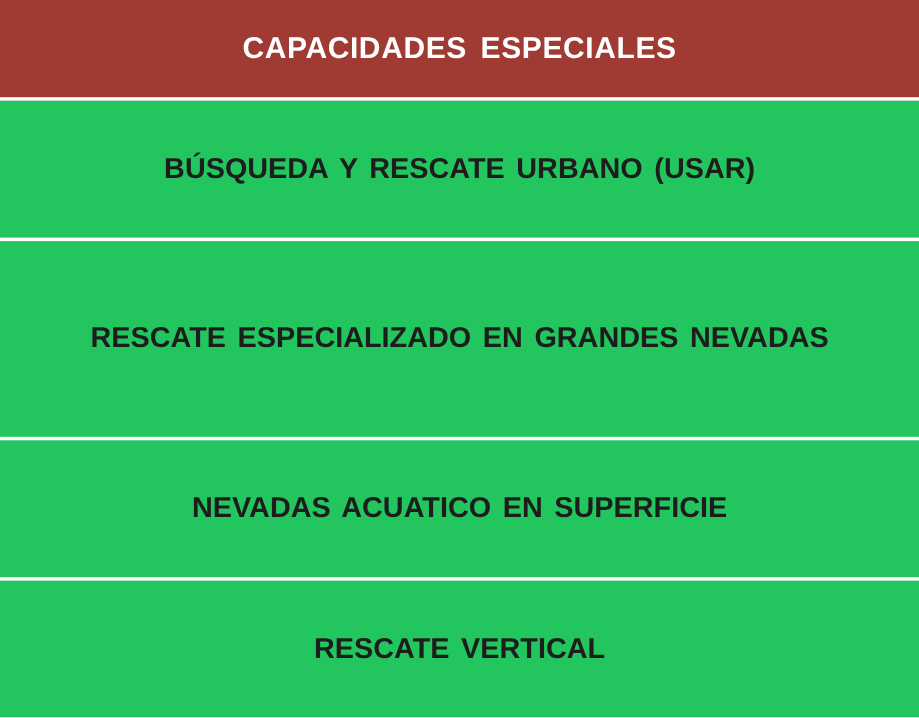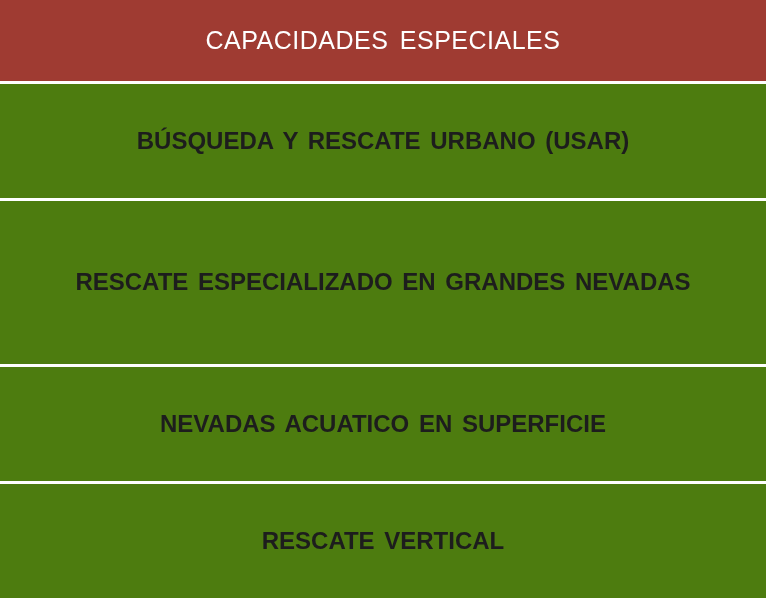--- a/index.html
+++ b/index.html
@@ -32,26 +32,26 @@
   .row:last-child {
     border-bottom: none;
   }
   .header-row {
     background: #9f3b32;
     color: #ffffff;
     flex: 0 0 84px;
   }
   .header-row .cell-text {
     font-size: 25px;
-    font-weight: normal;
+    font-weight: bold;
     letter-spacing: 0.5px;
     word-spacing: 4px;
   }
   .body-row {
-    background: #4d7c0f;
+    background: #22c55e;
     color: #1d1d1d;
     flex: 1 1 0;
   }
   .body-row .cell-text {
     font-size: 24px;
     font-weight: bold;
     line-height: 1.18;
     word-spacing: 3px;
   }
   .row.tall {

